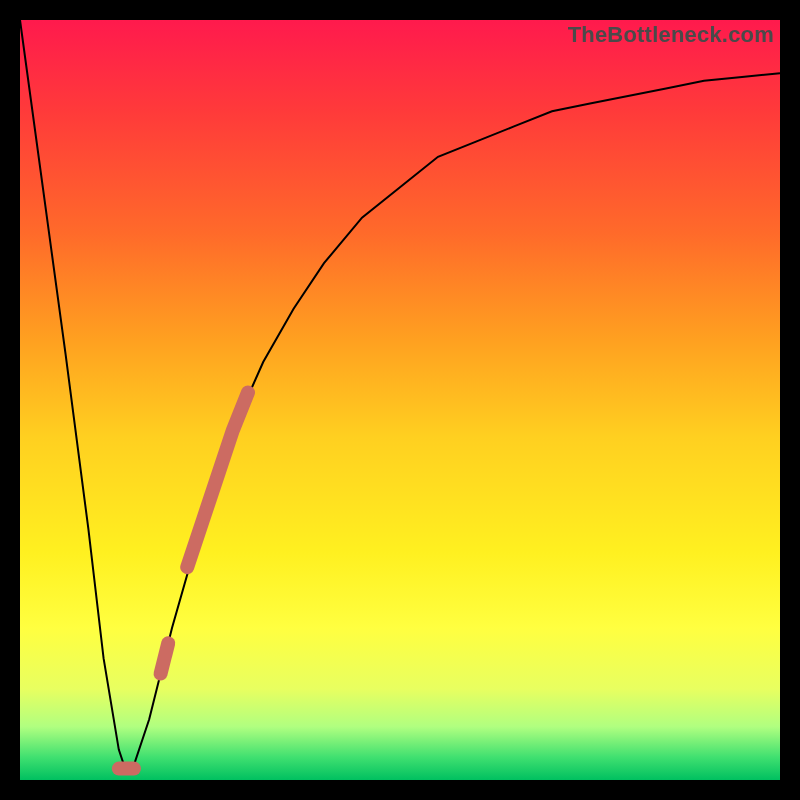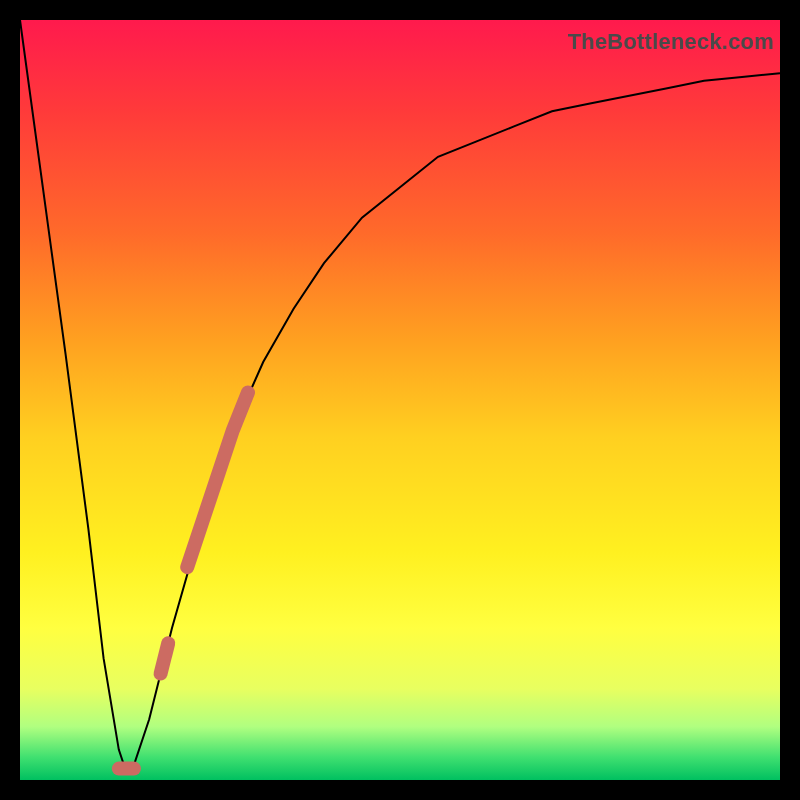--- a/index.html
+++ b/index.html
@@ -24,21 +24,21 @@
       #ffd020 55%,
       #fff020 70%,
       #ffff40 80%,
       #e8ff60 88%,
       #b0ff80 93%,
       #40e070 97%,
       #00c060 100%);
   }
   .watermark {
     position: absolute;
-    top: 9px;
+    top: 2px;
     right: 6px;
     font-family: Arial, Helvetica, sans-serif;
     font-size: 22px;
     font-weight: 600;
     color: #4a4a4a;
     letter-spacing: 0.2px;
   }
   svg.plot {
     position: absolute;
     left: 0;

